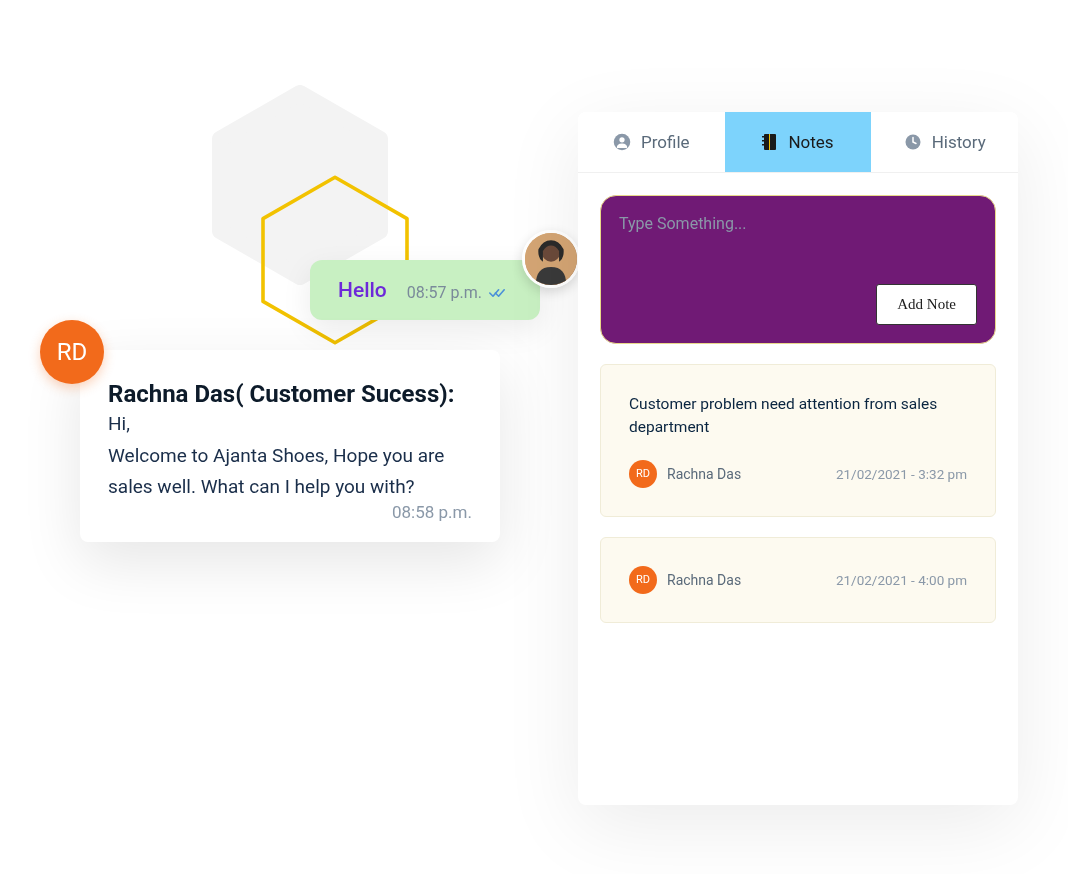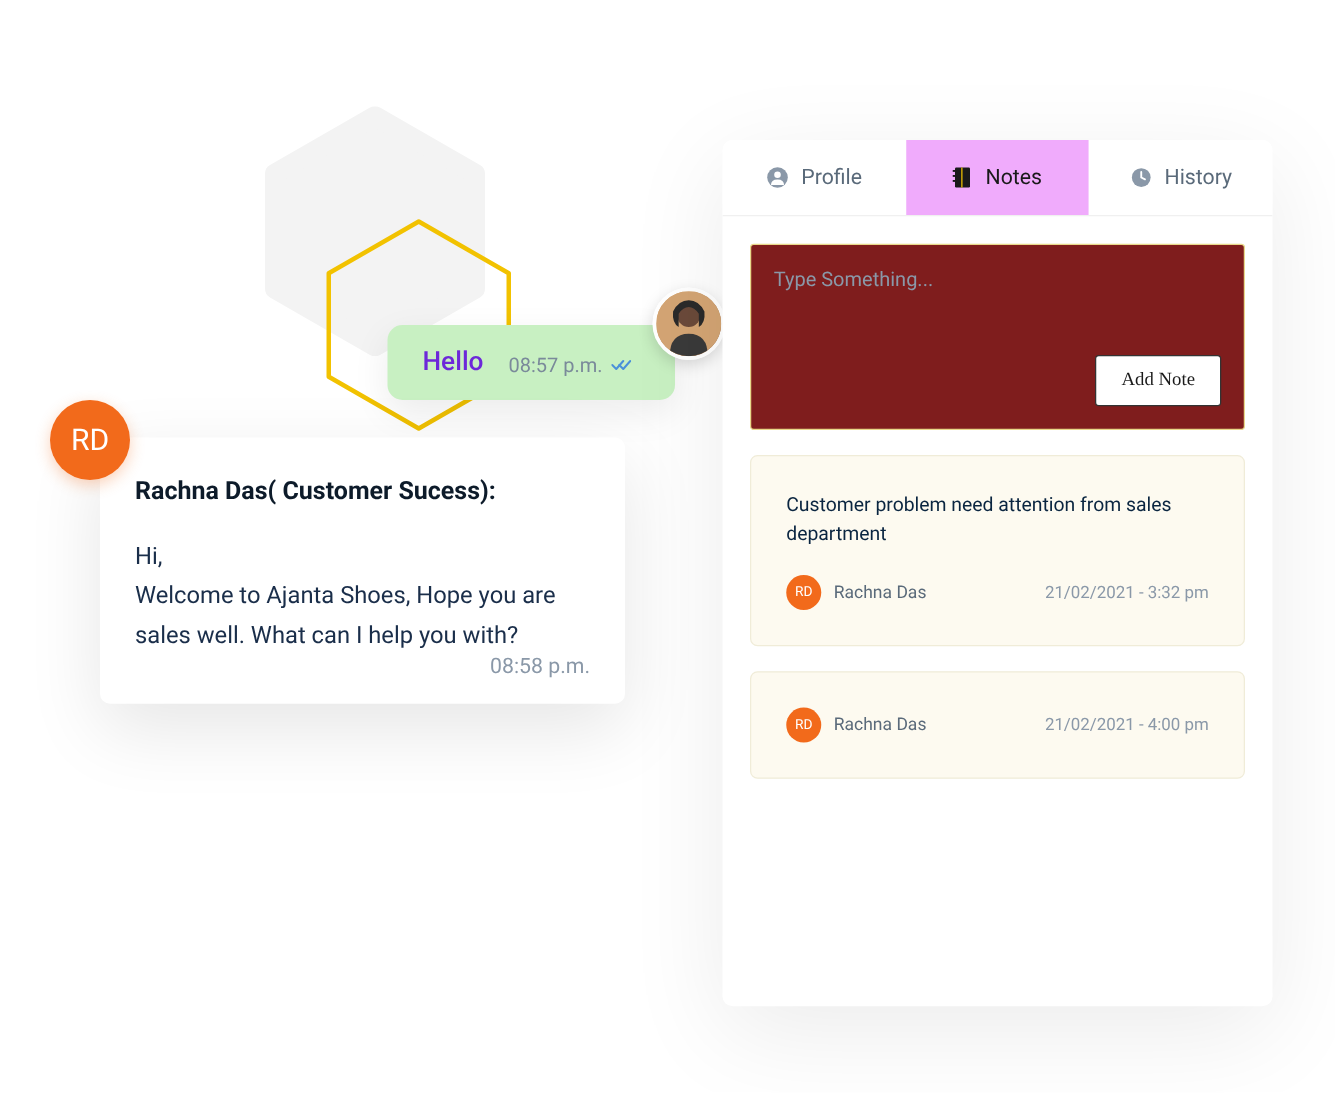--- a/index.html
+++ b/index.html
@@ -115,24 +115,24 @@
     
     .outgoing-message {
       background: #fff;
       border-radius: 8px;
       padding: 30px 28px 20px 28px;
       margin-left: 40px;
       width: 420px;
       box-shadow: 0 20px 60px rgba(0,0,0,0.10);
     }
     .outgoing-message .sender {
-      font-size: 20px;
+      font-size: 24px;
       font-weight: 700;
       color: #0d1b2a;
-      margin-bottom: 25px;
+      margin-bottom: 0;
     }
     .outgoing-message .body {
       font-size: 19px;
       color: #1a2e4a;
       line-height: 1.65;
     }
     .outgoing-message .msg-time {
       text-align: right;
       font-size: 17px;
       color: #8a98a8;
@@ -161,36 +161,36 @@
       display: flex;
       align-items: center;
       justify-content: center;
       gap: 10px;
       font-size: 17px;
       color: #5a6a7a;
       cursor: pointer;
       background: #fff;
     }
     .tab.active {
-      background: #f0abfc;
+      background: #7dd3fc;
       color: #1a1a1a;
     }
     .tab-icon {
       display: flex;
       align-items: center;
     }
     
     .panel-content {
       padding: 22px;
     }
     
     .compose-card {
-      background: #7f1d1d;
+      background: #701a75;
       border: 1px solid #e8d88a;
-      border-radius: 3px;
+      border-radius: 16px;
       padding: 18px;
     }
     .compose-input {
       width: 100%;
       border: none;
       background: transparent;
       font-size: 16px;
       color: #8a98a8;
       outline: none;
       min-height: 60px;

